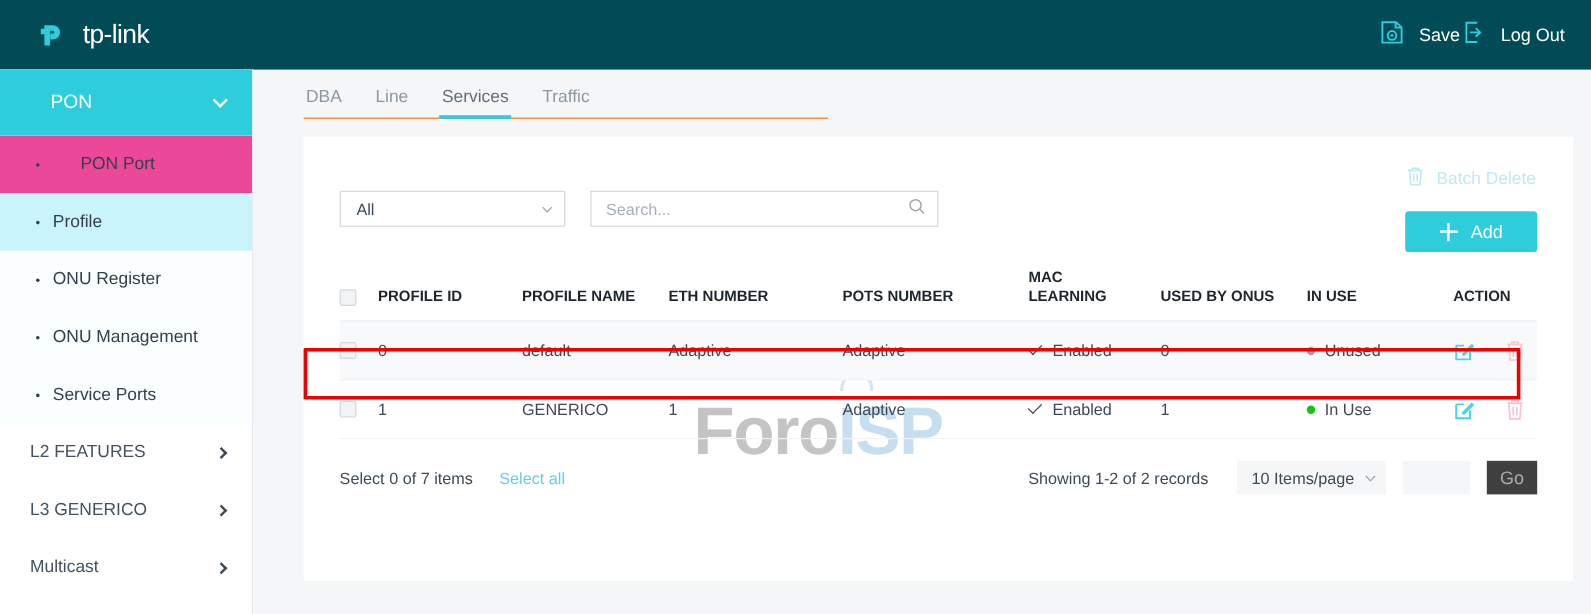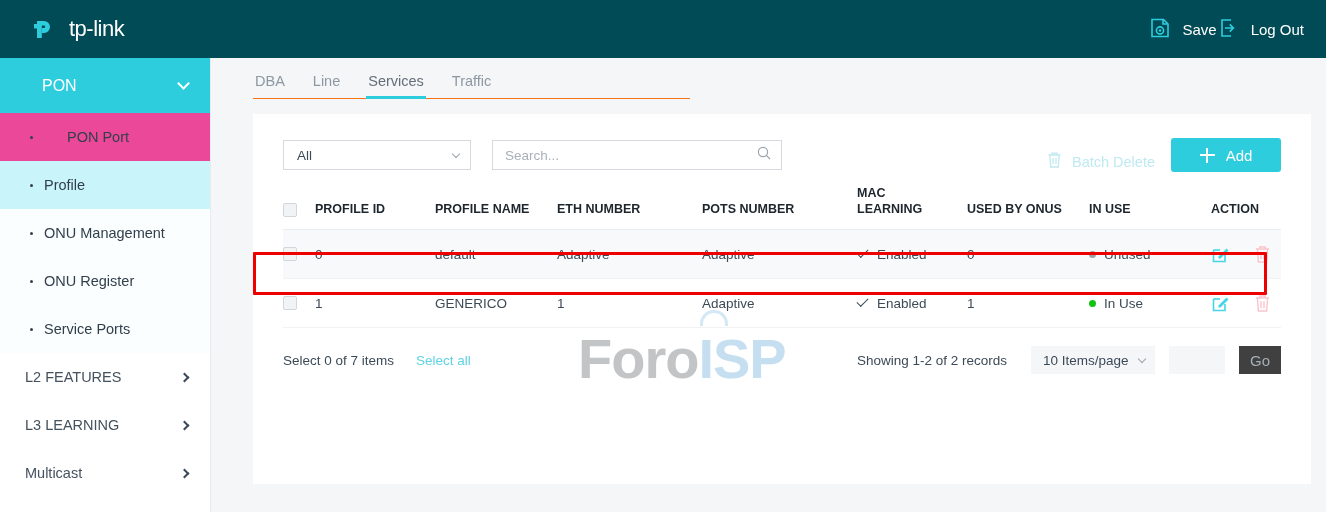--- a/index.html
+++ b/index.html
@@ -106,21 +106,21 @@
   .search-box {
     width: 290px; height: 30px; border: 1px solid #d6dade; background: transparent;
     margin-left: 21px; display: flex; align-items: center;
     padding: 0 9px 0 12px;
   }
   .search-box input {
     flex: 1; border: 0; outline: none; background: transparent;
     font-size: 13.5px; color: #3c4a57; font-family: "Liberation Sans", sans-serif;
   }
   .search-box input::placeholder { color: #a9b1b8; }
-  .toolbar-right { margin-left: auto; display: flex; align-items: flex-end; gap: 16px; }
+  .toolbar-right { margin-left: auto; display: flex; align-items: flex-start; gap: 16px; flex-direction: column; }
   .batch-delete {
     display: flex; align-items: center; gap: 9px; font-size: 14.5px;
     color: #bfe9f2; cursor: default;
   }
   .btn-add {
     background: #2ecdde; color: #ffffff; border: 0; border-radius: 3px;
     height: 34px; width: 110px; font-size: 15px; cursor: pointer;
     display: flex; align-items: center; justify-content: center; gap: 11px;
     font-family: "Liberation Sans", sans-serif;
   }
@@ -265,37 +265,37 @@
       <div class="submenu-item first">
         <span class="bullet"></span>
         <span>PON Port</span>
       </div>
       <div class="submenu-item active">
         <span class="bullet"></span>
         <span>Profile</span>
       </div>
       <div class="submenu-item">
         <span class="bullet"></span>
-        <span>ONU Management</span>
+        <span>ONU Register</span>
       </div>
       <div class="submenu-item">
         <span class="bullet"></span>
-        <span>ONU Register</span>
+        <span>ONU Management</span>
       </div>
       <div class="submenu-item">
         <span class="bullet"></span>
         <span>Service Ports</span>
       </div>
     </div>
     <div class="menu-item">
       <span>L2 FEATURES</span>
       <span class="chev-right"></span>
     </div>
     <div class="menu-item">
-      <span>L3 LEARNING</span>
+      <span>L3 GENERICO</span>
       <span class="chev-right"></span>
     </div>
     <div class="menu-item">
       <span>Multicast</span>
       <span class="chev-right"></span>
     </div>
   </nav>
 
   <main class="content">
 

